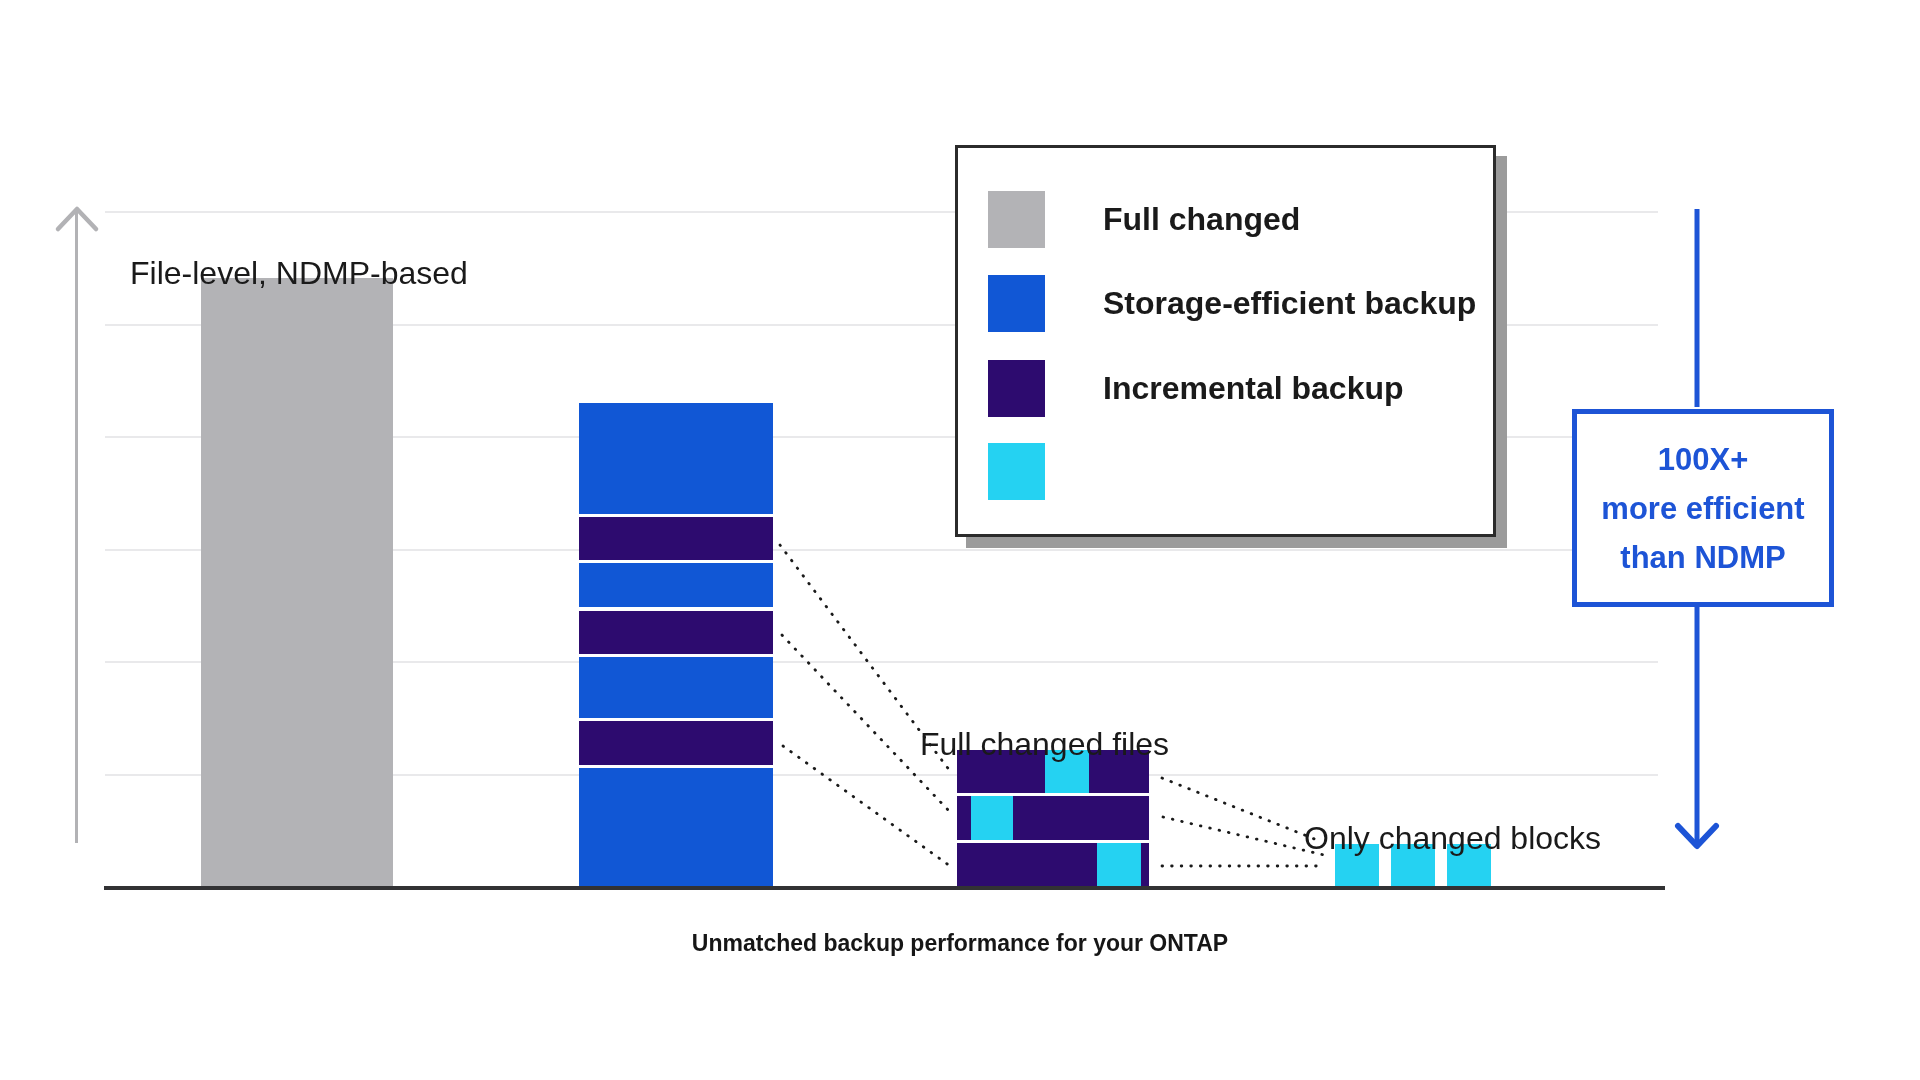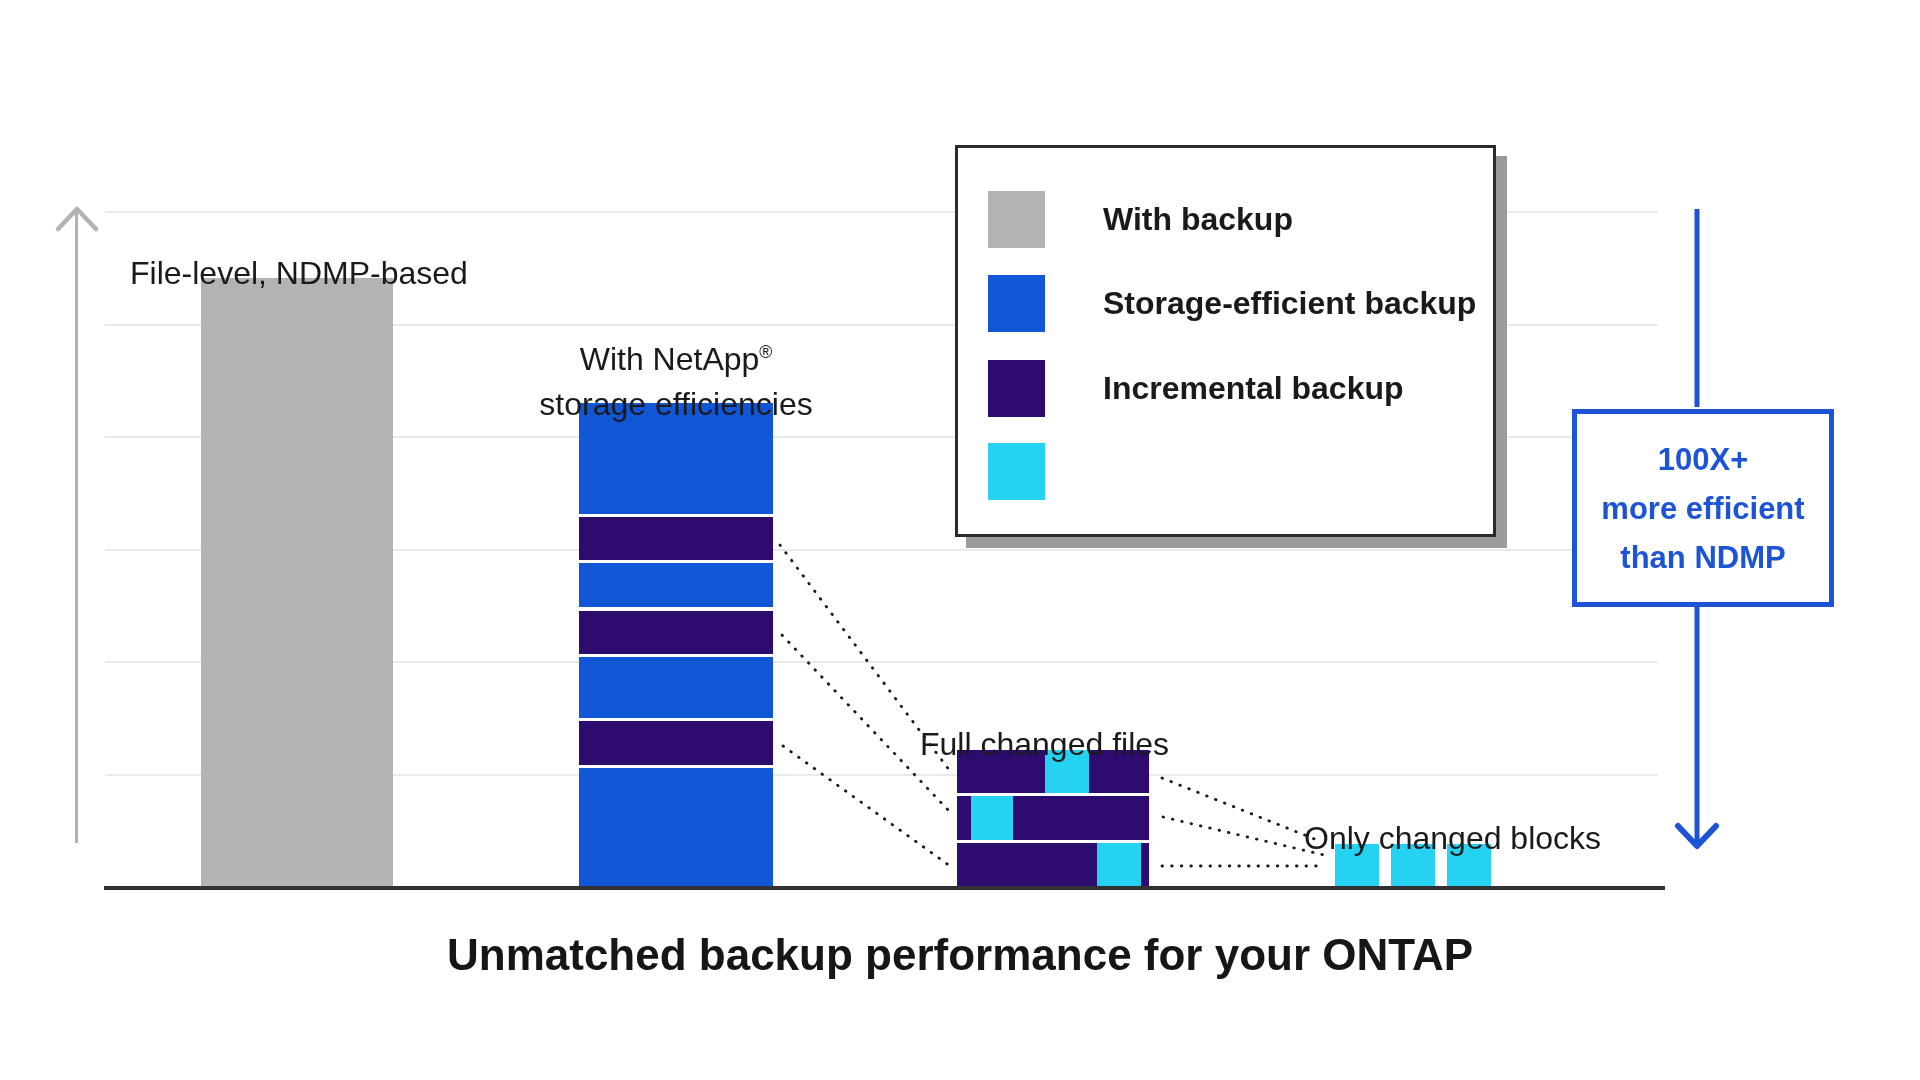--- a/index.html
+++ b/index.html
@@ -25,21 +25,21 @@
       box-shadow:11px 11px 0 var(--legendShadow);z-index:5;}
   .legend-row{position:absolute;display:flex;align-items:center;height:57px;}
   .legend-swatch{width:57px;height:57px;flex:0 0 57px;}
   .legend-label{margin-left:58px;font-size:32px;font-weight:bold;color:var(--text);white-space:nowrap;}
 
   .callout{position:absolute;background:#fff;border:5px solid var(--calloutBlue);
       display:flex;flex-direction:column;justify-content:center;align-items:center;
       z-index:5;color:var(--calloutBlue);font-size:31px;font-weight:bold;line-height:49px;text-align:center;}
 
   .caption{position:absolute;left:0;top:930px;width:1920px;text-align:center;
-      font-size:44px;font-weight:bold;color:#161616;z-index:5;}
+      font-size:23px;font-weight:bold;color:#161616;z-index:5;}
 </style>
 </head>
 <body style="--grid: #e9e9eb; --axis: #323234; --text: #1a1a1a; --legendBorder: #2b2b2b; --legendShadow: #9b9b9b; --calloutBlue: #1d54d6;">
 
 <div class="canvas">
 
   <div id="gridlines">
       <div class="gridline" style="left: 105px; top: 211px; width: 1553px;"></div>
       <div class="gridline" style="left: 105px; top: 324px; width: 1553px;"></div>
       <div class="gridline" style="left: 105px; top: 436px; width: 1553px;"></div>
@@ -91,33 +91,29 @@
       </div>
     </div>
   <div id="blocks-changed">
       <div class="block" style="left: 1335px; top: 844px; width: 44px; height: 42px; background: rgb(37, 210, 242);"></div>
       <div class="block" style="left: 1391px; top: 844px; width: 44px; height: 42px; background: rgb(37, 210, 242);"></div>
       <div class="block" style="left: 1447px; top: 844px; width: 44px; height: 42px; background: rgb(37, 210, 242);"></div>
     </div>
 
   <div class="annot" style="left:130px;top:219px;">File-level, NDMP-based</div>
 
-  <div class="annot annot-center" style="left:476px;top:294px;width:400px;">
-    <span>With NetApp</span><sup class="reg">®</sup><br>
-    <span>storage efficiencies</span>
-  </div>
 
   <div class="annot" style="left:920px;top:690px;">Full changed files</div>
 
   <div class="annot" style="left:1304px;top:784px;">Only changed blocks</div>
 
   <div class="legend-box" id="legend-box" style="left:955px;top:145px;width:535px;height:386px;">
       <div class="legend-row" style="left: 30px; top: 43px;">
         <div class="legend-swatch" style="background: rgb(179, 179, 182);"></div>
-        <div class="legend-label">With backup</div>
+        <div class="legend-label">Full changed</div>
       </div>
       <div class="legend-row" style="left: 30px; top: 127px; justify-content: center;">
         <div class="legend-swatch" style="background: rgb(17, 87, 213);"></div>
         <div class="legend-label">Storage-efficient backup</div>
       </div>
       <div class="legend-row" style="left: 30px; top: 212px; justify-content: space-between;">
         <div class="legend-swatch" style="background: rgb(45, 11, 111);"></div>
         <div class="legend-label">Incremental backup</div>
       </div>
       <div class="legend-row" style="left: 30px; top: 295px;">

